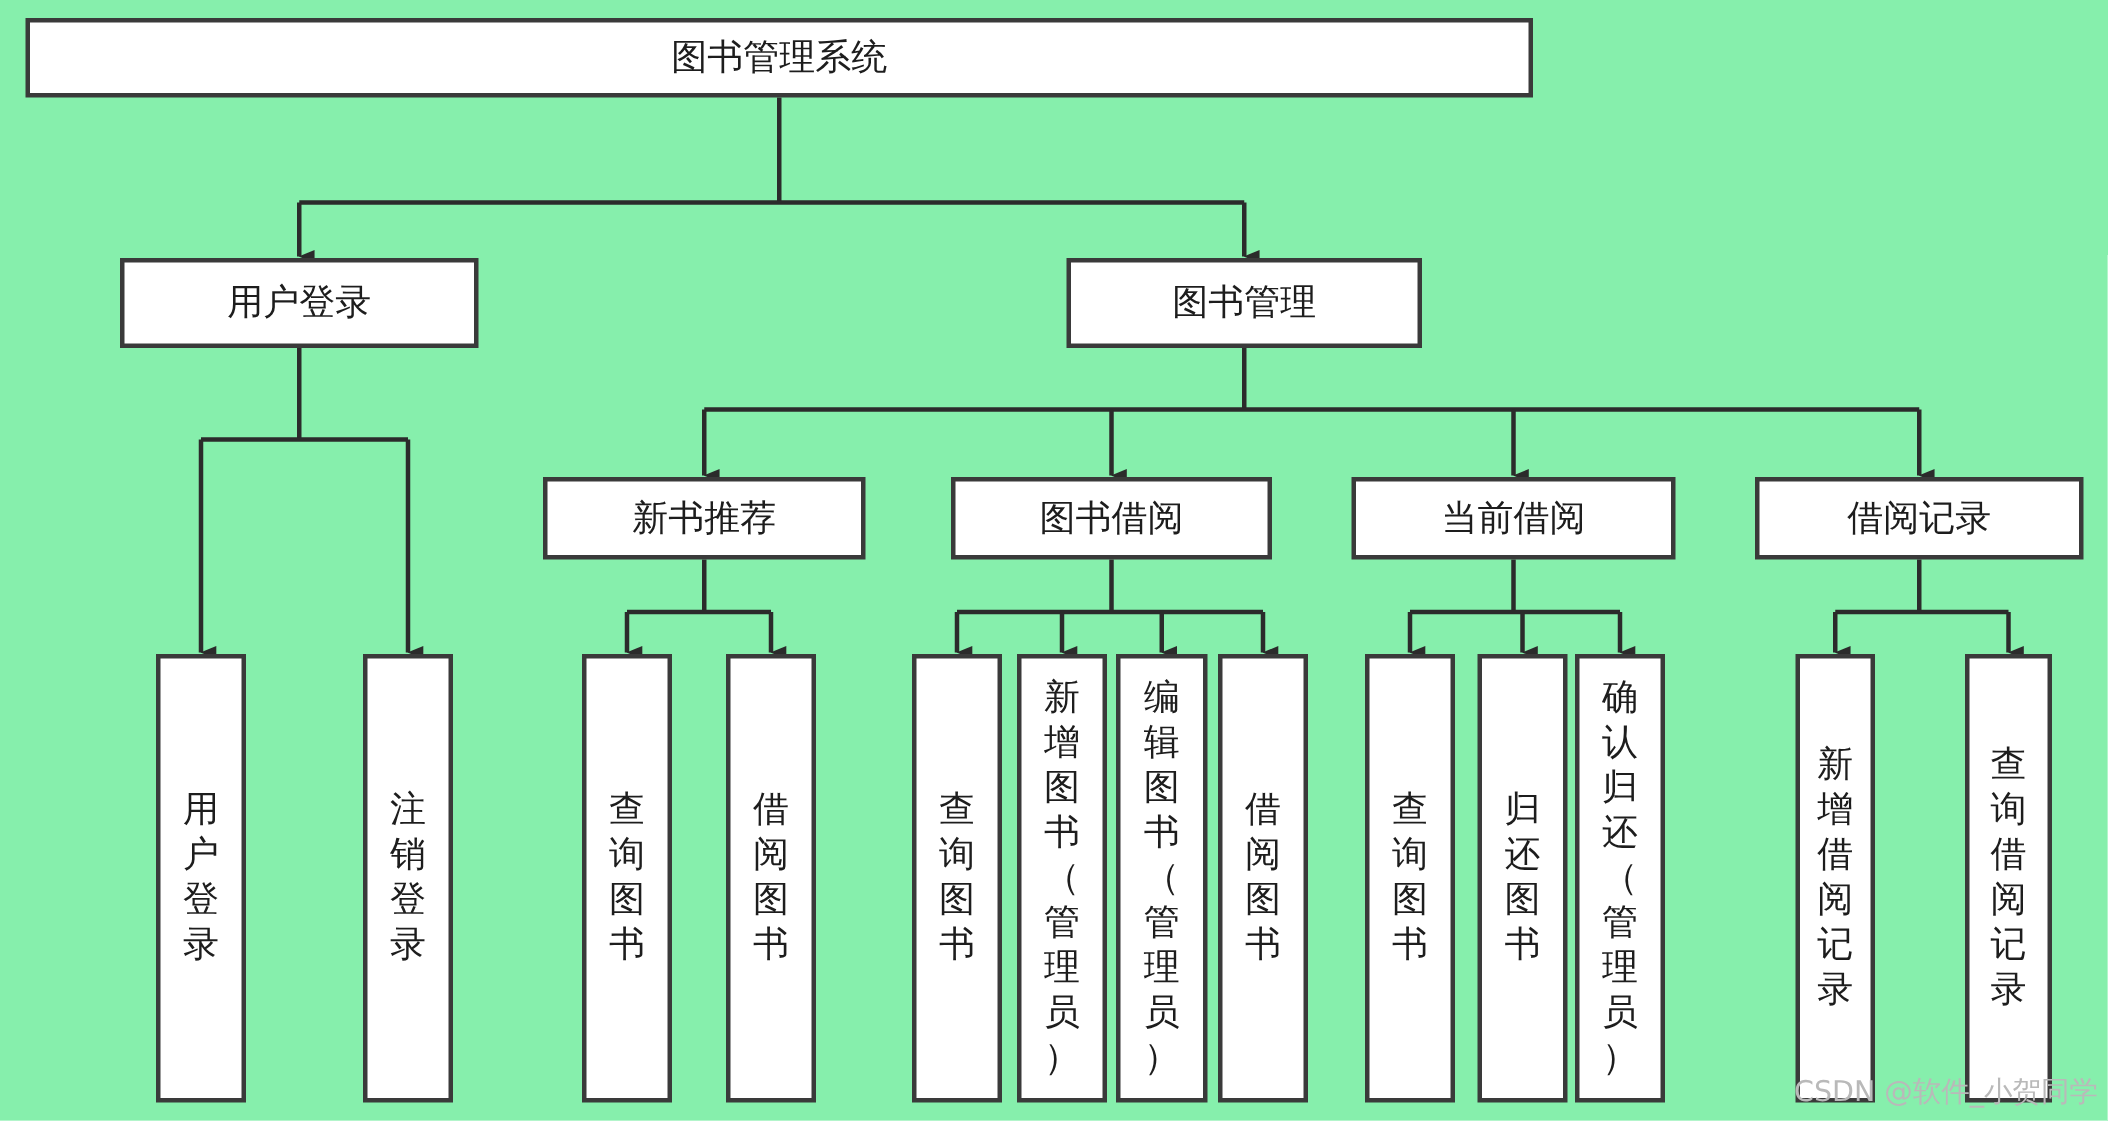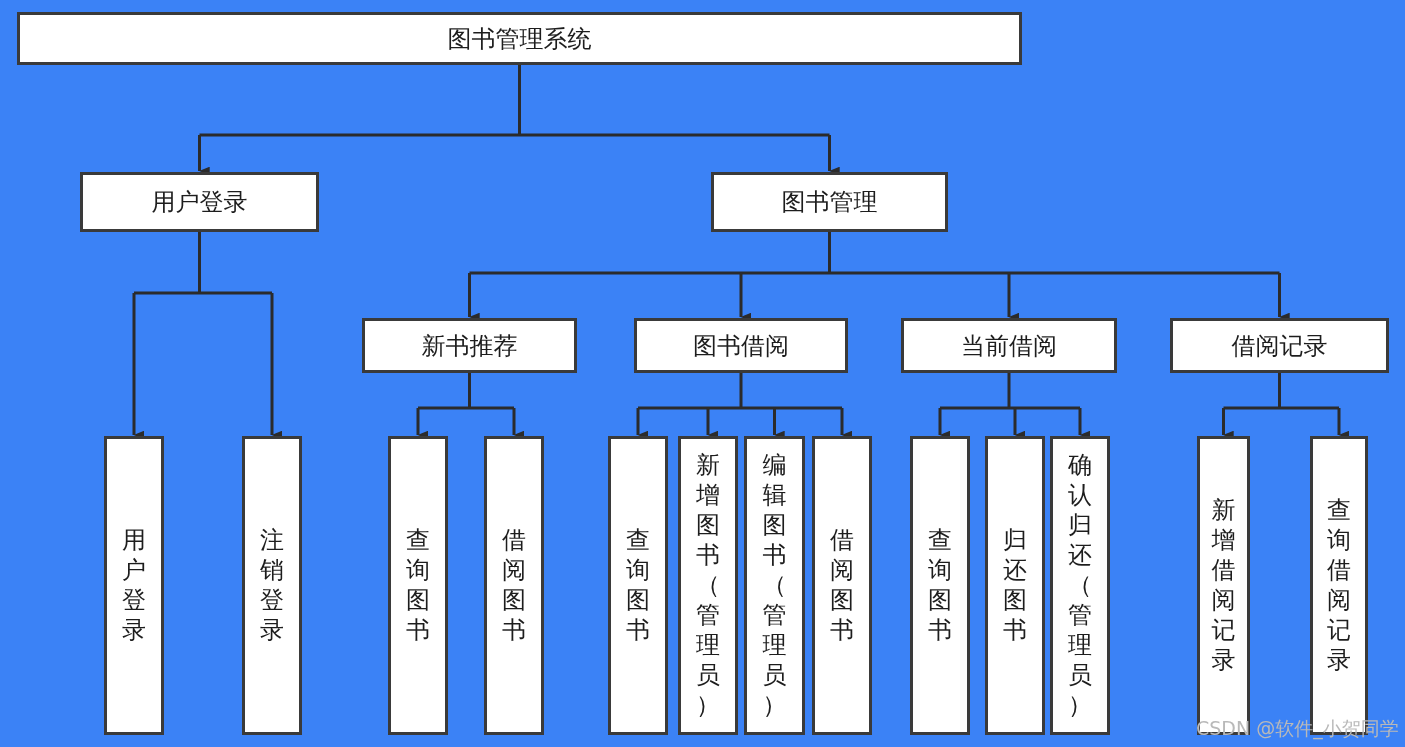--- a/index.html
+++ b/index.html
@@ -12,21 +12,21 @@
     font-family: "DejaVu Sans", "Liberation Sans", sans-serif;
     width: 1405px;
     height: 747px;
     overflow: hidden;
     position: relative;
   }
   #diagram-root {
     position: relative;
     width: 1405px;
     height: 747px;
-    background: #3b82f6;
+    background: #86efac;
   }
   svg#flow {
     display: block;
     width: 1405px;
     height: 747px;
   }
   .node-rect {
     fill: #ffffff;
     stroke: #3a3a3a;
     stroke-width: 3;

